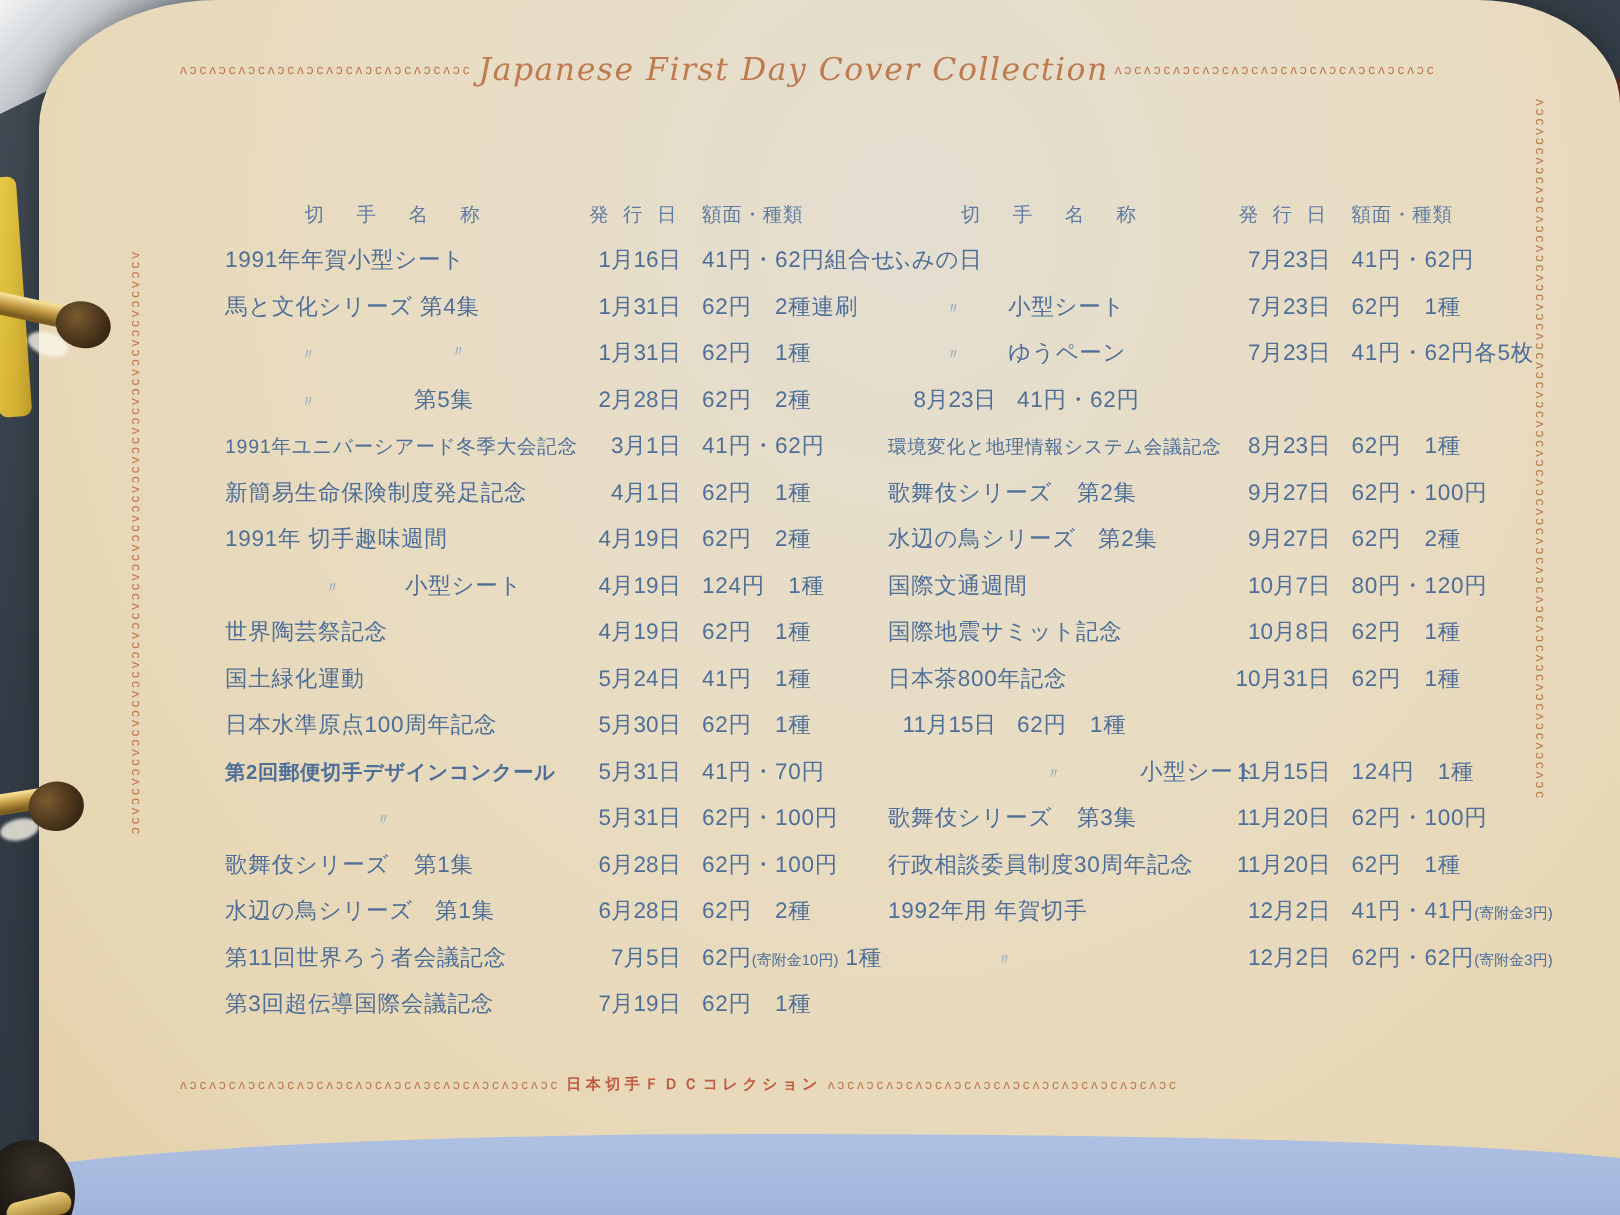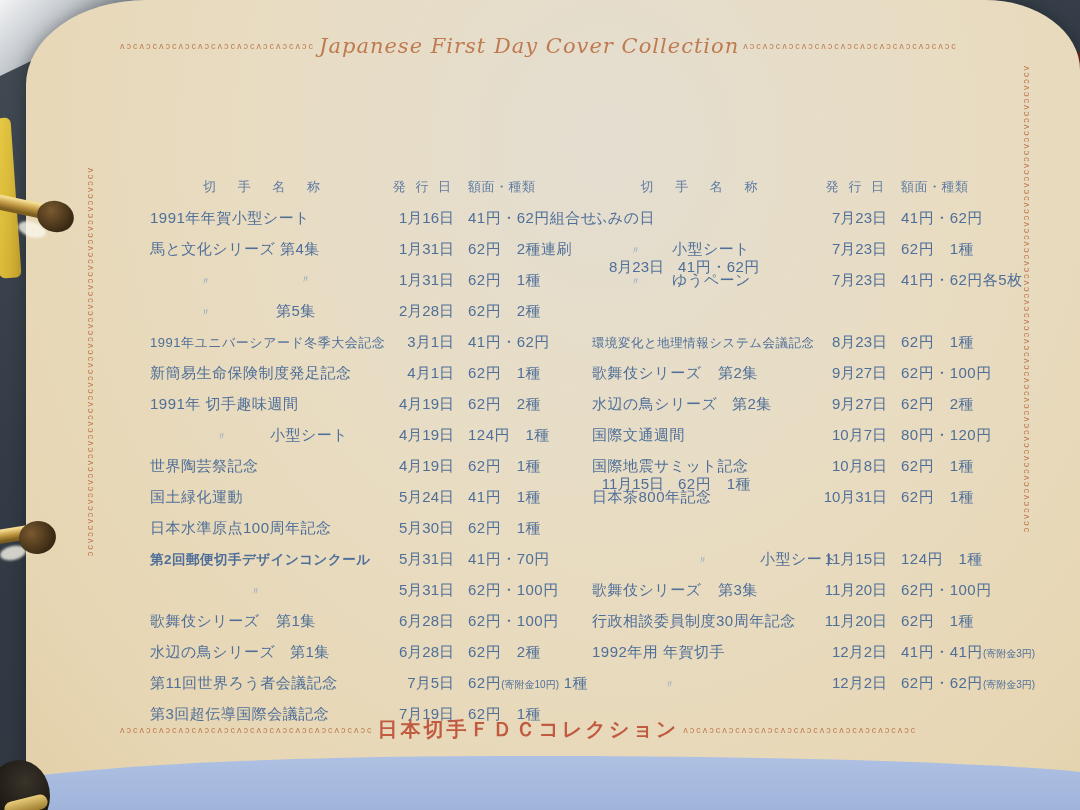--- a/index.html
+++ b/index.html
@@ -43,33 +43,33 @@
   .orn{color:#bd7a4f;font-size:9px;letter-spacing:2px;white-space:nowrap;overflow:hidden;}
   .border-top,.border-bottom{position:absolute;left:120px;width:928px;z-index:3;
     display:flex;align-items:center;justify-content:flex-start;gap:4px;}
   .border-top{top:34px;}
   .border-bottom{top:716px;}
   .border-left,.border-right{position:absolute;z-index:3;writing-mode:vertical-rl;}
   .border-left{left:86px;top:168px;height:540px;}
   .border-right{left:1022px;top:66px;height:640px;}
   .script-title{font-family:"DejaVu Serif","Liberation Serif",serif;font-style:italic;
     font-size:21px;color:#bf7a50;letter-spacing:1px;white-space:nowrap;}
-  .footer-label{font-size:20px;color:#c05a40;letter-spacing:3px;white-space:nowrap;font-weight:bold;}
+  .footer-label{font-size:10px;color:#c05a40;letter-spacing:3px;white-space:nowrap;font-weight:bold;}
 
   
   .page-title{position:absolute;left:26px;right:0;top:74px;z-index:3;text-align:center;
     font-size:25px;font-weight:bold;color:#40617f;letter-spacing:3px;}
 
   
   .tbl{position:absolute;top:128px;z-index:3;color:#4f6f99;font-size:15px;}
   .tbl-left{left:150px;width:424px;}
   .tbl-right{left:592px;width:432px;}
   .t-row{display:flex;height:31px;line-height:31px;align-items:baseline;}
   .t-row.hdr{height:30px;line-height:30px;font-size:13px;color:#5e7ba1;}
-  .c-name{position:relative;white-space:nowrap;flex:none;letter-spacing:.5px;margin-top:44px;}
+  .c-name{position:relative;white-space:nowrap;flex:none;letter-spacing:.5px;}
   .tbl-left .c-name{width:232px;}
   .tbl-right .c-name{width:223px;}
   .hdr .c-name{text-align:center;letter-spacing:9px;}
   .c-date{width:72px;flex:none;text-align:right;white-space:nowrap;}
   .hdr .c-date{letter-spacing:3px;}
   .c-value{padding-left:14px;white-space:nowrap;letter-spacing:.5px;}
   .sub{position:absolute;top:0;}
   .ditto{font-size:11px;color:#91a6c0;}
   .note{font-size:10px;letter-spacing:0;text-align:right;}
 </style>

